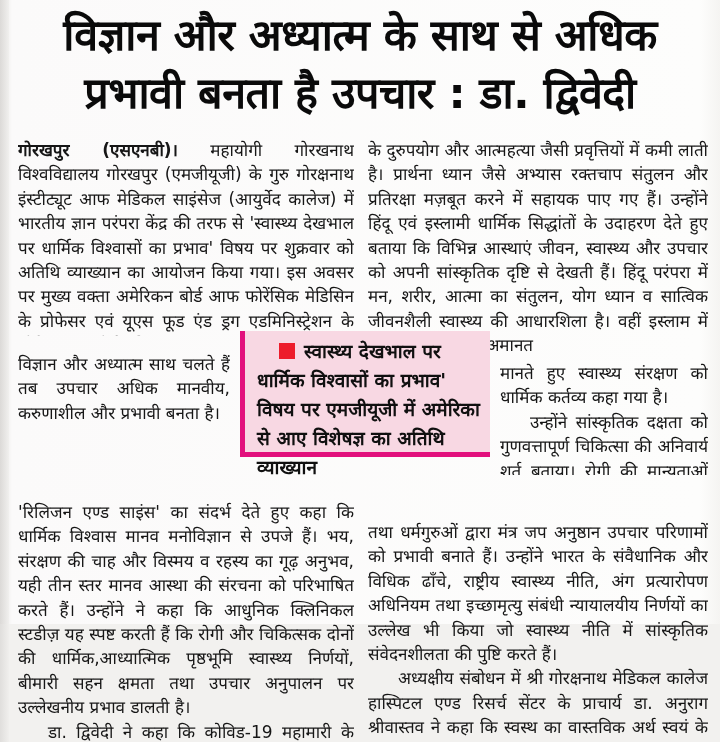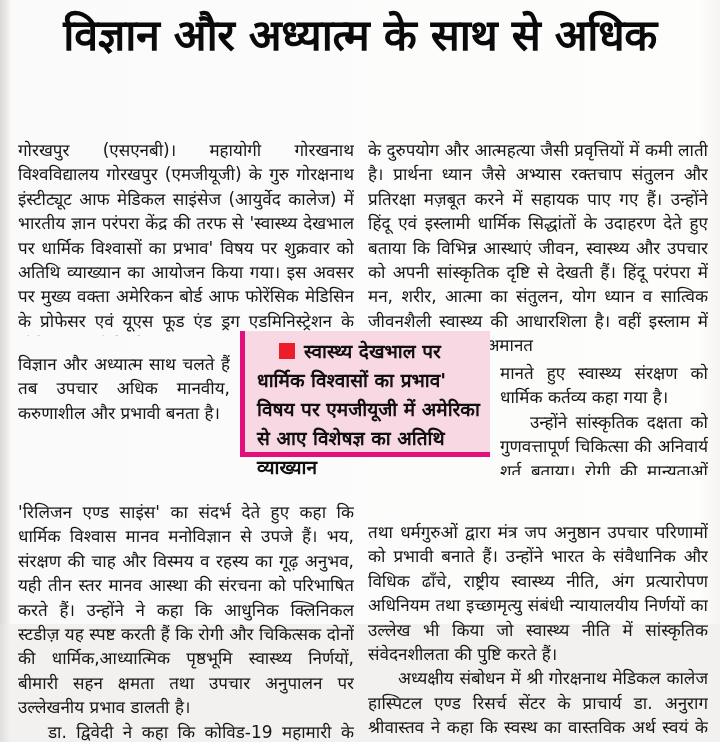--- a/index.html
+++ b/index.html
@@ -29,21 +29,21 @@
     letter-spacing:-.5px;white-space:nowrap;
   }
   
   .tblock{
     position:absolute;
     font-size:17px;line-height:24.4px;
     text-align:justify;color:#161616;
   }
   .tblock p{margin:0;}
   .tblock p.indent{text-indent:30px;}
-  .dateline{font-weight:normal;}
+  .dateline{font-weight:bold;}
   .lt-top   {left:18px;  top:138px; width:336px; height:198px; overflow:hidden;}
   .lt-beside{left:18px;  top:352px; width:212px; height:136px; overflow:hidden;}
   .lt-bottom{left:18px;  top:472px; width:336px; height:268px; overflow:hidden;margin-top:28px;}
   .rt-top   {left:368px; top:138px; width:340px; height:222px; overflow:hidden;}
   .rt-beside{left:500px; top:361px; width:208px; height:114px; overflow:hidden;}
   .rt-bottom{left:368px; top:476px; width:340px; height:264px; overflow:hidden;margin-top:44px;}
   
   .hbox{
     position:absolute;left:240px;top:331px;width:250px;height:126px;
     background:#f8d8e3;
@@ -62,20 +62,21 @@
   }
 </style>
 </head>
 <body>
 
 <div class="page">
   <div class="scan-edge-left"></div>
 
   <div class="headline">
     <div class="hl">विज्ञान और अध्यात्म के साथ से अधिक</div>
+    <div class="hl">प्रभावी बनता है उपचार : डा. द्विवेदी</div>
   </div>
 
   <div class="tblock lt-top">
     <p><span class="dateline">गोरखपुर (एसएनबी)।</span> <span>महायोगी गोरखनाथ विश्वविद्यालय गोरखपुर (एमजीयूजी) के गुरु गोरक्षनाथ इंस्टीट्यूट आफ मेडिकल साइंसेज (आयुर्वेद कालेज) में भारतीय ज्ञान परंपरा केंद्र की तरफ से 'स्वास्थ्य देखभाल पर धार्मिक विश्वासों का प्रभाव' विषय पर शुक्रवार को अतिथि व्याख्यान का आयोजन किया गया। इस अवसर पर मुख्य वक्ता अमेरिकन बोर्ड आफ फोरेंसिक मेडिसिन के प्रोफेसर एवं यूएस फूड एंड ड्रग एडमिनिस्ट्रेशन के सीनियर फार्माकोलजिस्ट डा. रामा एस द्विवेदी ने कहा कि जब</span></p>
   </div>
 
   <div class="tblock lt-beside">
     <p>विज्ञान और अध्यात्म साथ चलते हैं तब उपचार अधिक मानवीय, करुणाशील और प्रभावी बनता है।</p>
   </div>
 

